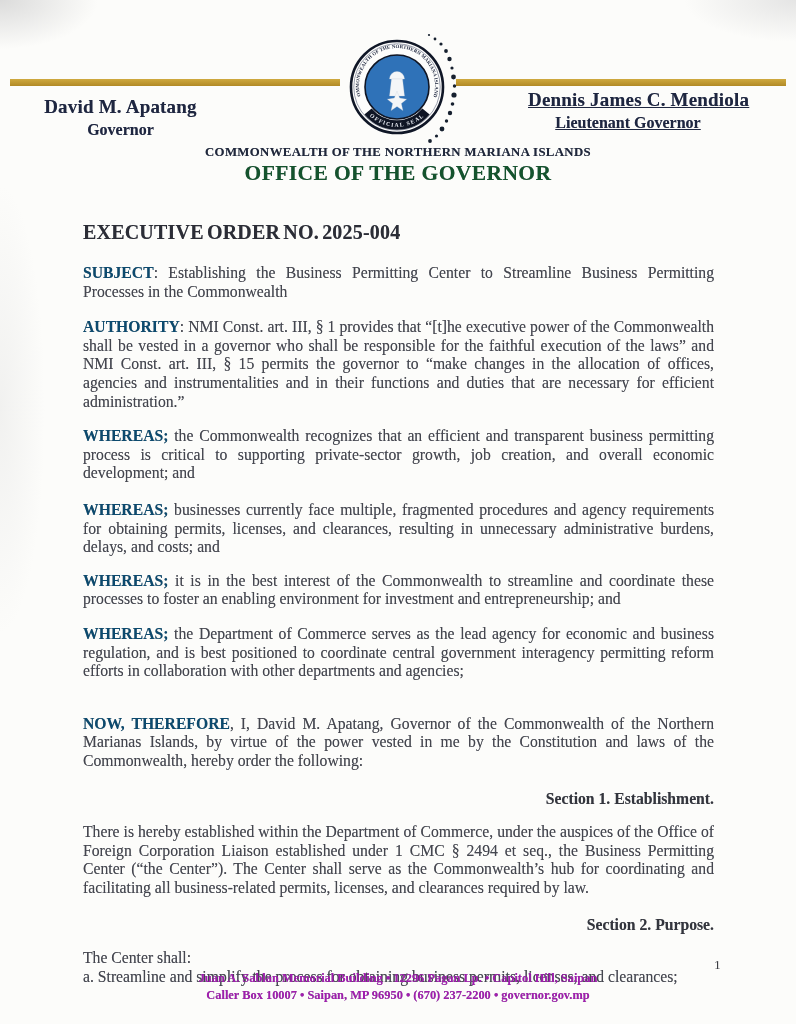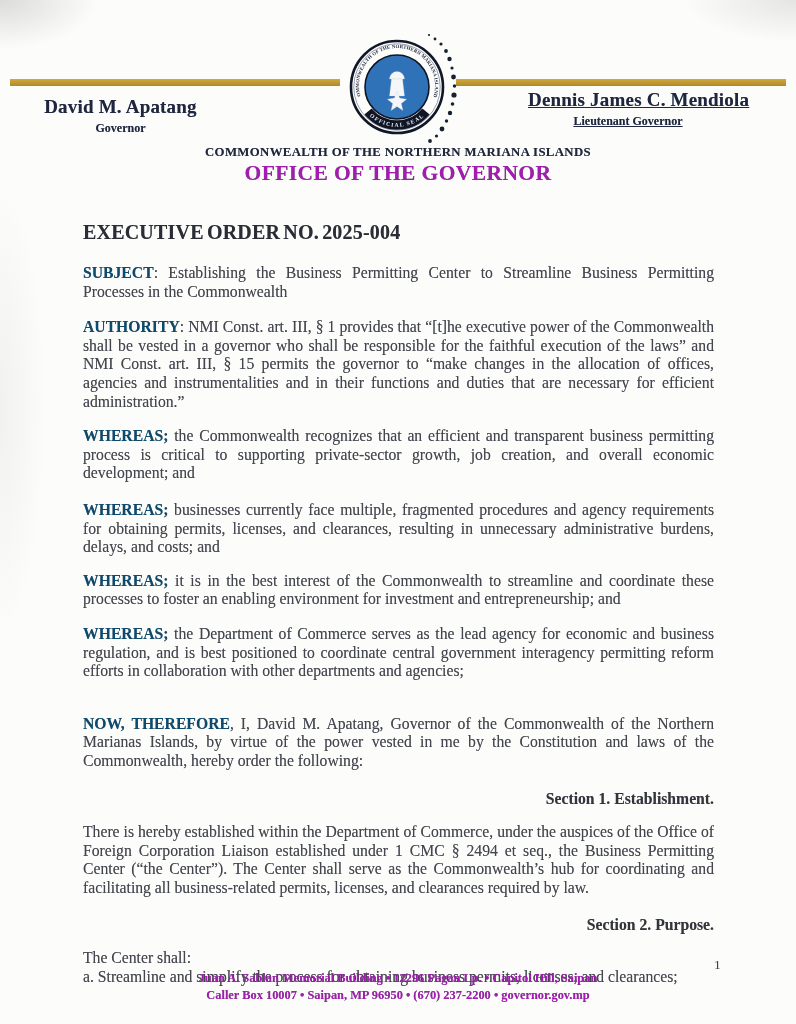--- a/index.html
+++ b/index.html
@@ -19,25 +19,25 @@
   .gold-bar{position:absolute;top:79px;height:7px;background:linear-gradient(#cfa93f,#b18a26);}
   .gold-left{left:10px;width:330px;}
   .gold-right{left:456px;width:330px;}
 
   .seal{position:absolute;left:334px;top:30px;width:130px;height:120px;}
 
   .gov-block{position:absolute;text-align:center;color:#1e2640;text-shadow:0 0 .5px rgba(30,38,64,.5);}
   .gov-left{top:96px;left:33px;width:175px;}
   .gov-right{top:89px;left:528px;width:200px;text-decoration:underline;}
   .gov-name{font-size:19px;font-weight:bold;letter-spacing:.2px;white-space:nowrap;}
-  .gov-title{font-size:12px;font-weight:bold;margin-top:3px;}
+  .gov-title{font-size:16px;font-weight:bold;margin-top:3px;}
 
   .org-lines{position:absolute;top:145px;left:0;width:100%;text-align:center;}
   .org1{font-size:12.8px;font-weight:bold;letter-spacing:.35px;color:#20283c;text-shadow:0 0 .5px rgba(32,40,60,.5);}
-  .org2{font-size:21.5px;font-weight:bold;letter-spacing:.4px;margin-top:1px;color:#a21caf;text-shadow:0 0 .6px rgba(38,44,58,.5);}
+  .org2{font-size:21.5px;font-weight:bold;letter-spacing:.4px;margin-top:1px;color:#14532d;text-shadow:0 0 .6px rgba(38,44,58,.5);}
 
   .body-text{
     position:absolute;left:83px;top:212px;width:631px;
     font-size:15.7px;line-height:18.6px;text-align:justify;
     text-shadow:0 0 .5px rgba(68,70,79,.5);
   }
   .body-text p{margin:0;}
   .eo-title{font-size:20px;line-height:24px;margin:8px 0 0 0;font-weight:bold;color:#2b2d36;
     letter-spacing:.2px;word-spacing:-2px;text-align:left;}
   .lbl{color:#0c4a6e;}

